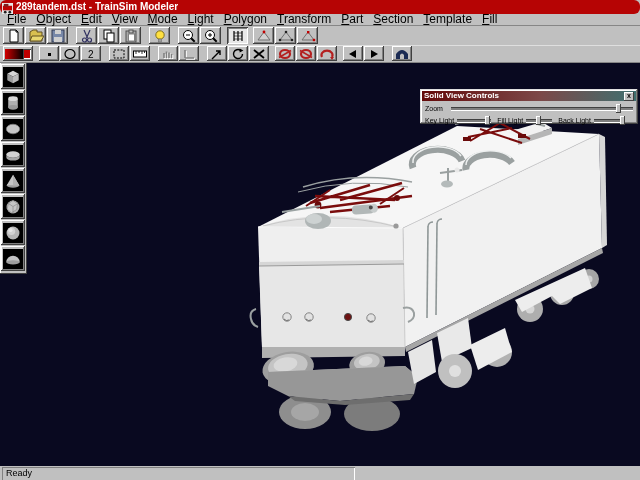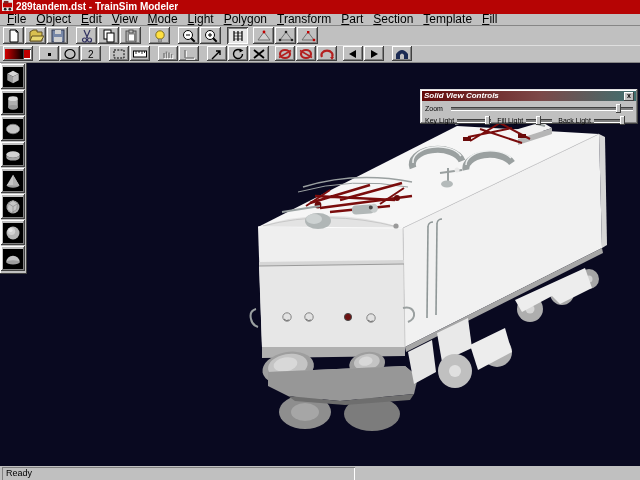--- a/index.html
+++ b/index.html
@@ -3,22 +3,22 @@
 <meta charset="utf-8">
 <style>
   html,body{margin:0;padding:0;background:#404040;}
   *{box-sizing:border-box;}
   .window{
     position:relative;width:640px;height:480px;background:#c0c0c0;overflow:hidden;
     font-family:"Liberation Sans","DejaVu Sans",sans-serif;
   }
   
   .titlebar{
-    height:14px;background:#b60404;display:flex;align-items:flex-start;
-    padding-left:2px;gap:3px;
+    height:14px;background:#b60404;display:flex;align-items:flex-end;
+    padding-left:2px;gap:3px;border-radius:6px;
   }
   .titlebar .app-icon{width:11px;height:11px;flex:0 0 auto;}
   .titlebar .title-text{
     color:#fff;font-size:10px;font-weight:bold;line-height:14px;white-space:nowrap;
   }
   
   .menubar{
     height:12px;display:flex;align-items:center;background:#c0c0c0;
     border-bottom:1px solid #868686;padding-left:2px;
   }
@@ -66,21 +66,21 @@
   .svc{
     position:absolute;left:420px;top:26px;width:218px;height:35px;background:#c0c0c0;
     box-shadow:inset -1px -1px 0 #404040,inset 1px 1px 0 #dfdfdf,inset -2px -2px 0 #808080,inset 2px 2px 0 #fff;
     padding:2px;z-index:20;
   }
   .svc-title{
     height:10px;display:flex;align-items:center;
     background:linear-gradient(90deg,#640a0a 0%,#7c4848 55%,#3f7070 100%);
     color:#fff;font-size:8px;font-weight:bold;padding:0 2px;line-height:10px;
   }
-  .svc-title .svc-title-text{flex:1;white-space:nowrap;font-style:italic;}
+  .svc-title .svc-title-text{flex:1;white-space:nowrap;}
   .svc-close{
     width:10px;height:9px;border:0;padding:0;background:#c0c0c0;color:#000;
     font-size:7px;line-height:8px;font-weight:bold;
     box-shadow:inset -1px -1px 0 #404040,inset 1px 1px 0 #fff;
   }
   .svc-row{display:flex;align-items:center;height:10px;margin-top:2px;padding:0 3px;}
   .svc-label{font-size:7px;color:#000;white-space:nowrap;}
   .svc-track{position:relative;height:3px;background:#7e7e7e;box-shadow:0 1px 0 #fff,inset 0 1px 0 #404040;}
   .svc-thumb{
     position:absolute;top:-3px;width:5px;height:9px;background:#c0c0c0;

